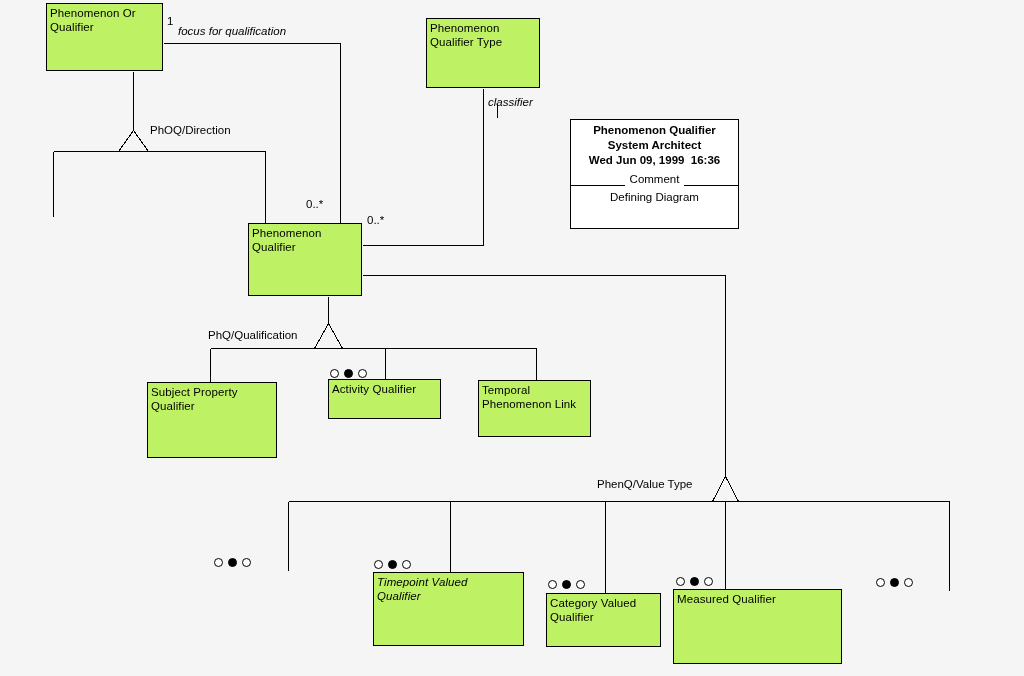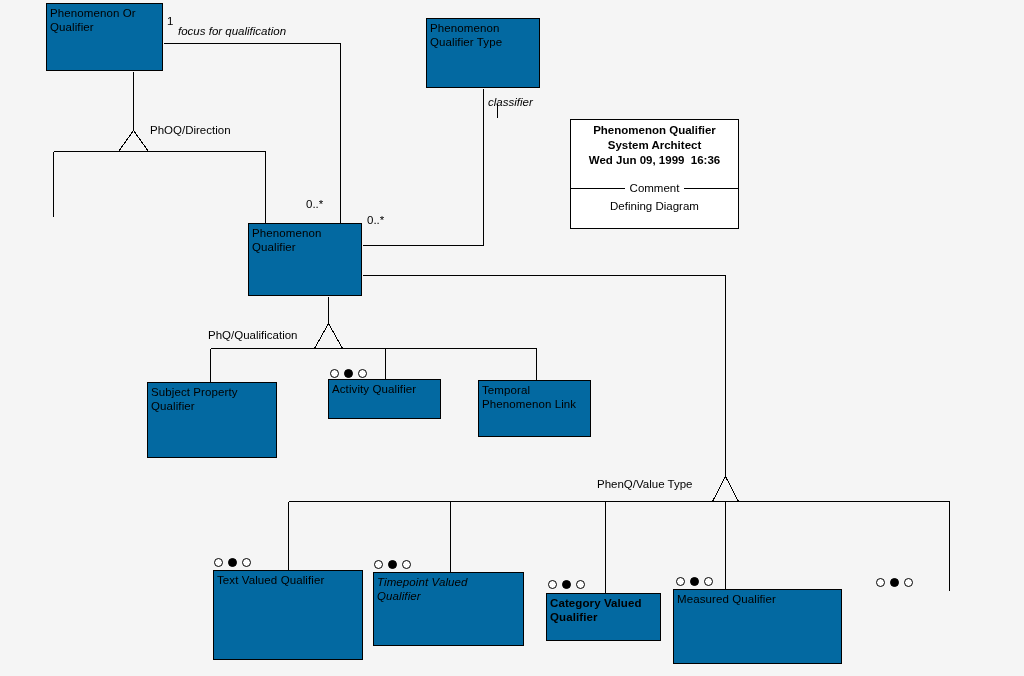--- a/index.html
+++ b/index.html
@@ -7,21 +7,21 @@
     width:1024px;height:676px;
     background:#f5f5f5;
     font-family:"Liberation Sans","DejaVu Sans",sans-serif;
     color:#000;
     overflow:hidden;
   }
   #canvas{position:relative;width:1024px;height:676px;}
   #connector-layer{position:absolute;left:0;top:0;width:1024px;height:676px;}
   .node{
     position:absolute;
-    background:#0369a1;
+    background:#bef264;
     border:1px solid #000;
     box-sizing:border-box;
     font-size:11.5px;
     line-height:14px;
   }
   .node-label{
     display:block;
     padding:2px 3px;
     white-space:pre-line;
     letter-spacing:0.1px;
@@ -55,22 +55,22 @@
     background:#ffffff;
     border:1px solid #000;
     box-sizing:border-box;
     text-align:center;
     font-size:11.5px;
   }
   .comment-title-block{padding-top:3px;font-weight:bold;line-height:15px;}
   .comment-line{white-space:pre;}
   .comment-separator{
     display:flex;
-    align-items:center;
-    margin-top:14px;
+    align-items:flex-end;
+    margin-top:5px;
     line-height:13px;
   }
   .comment-separator .rule{
     flex:1;height:0;
     border-top:1px solid #000;
   }
   .comment-separator .sep-label{padding:0 5px;}
   .comment-body{margin-top:4px;line-height:14px;}
 </style>
 </head>
@@ -143,40 +143,37 @@
   <div class="node" style="left:478px;top:380px;width:113px;height:57px;">
     <span class="node-label">Temporal
 Phenomenon Link</span>
   </div>
 
   <div class="markers" style="left:214px;top:558px;">
     <span class="dot"></span>
     <span class="dot filled"></span>
     <span class="dot"></span>
   </div>
-  <div class="node" style="left:213px;top:570px;width:150px;height:90px;">
-    <span class="node-label">Text Valued Qualifier</span>
-  </div>
 
   <div class="markers" style="left:374px;top:560px;">
     <span class="dot"></span>
     <span class="dot filled"></span>
     <span class="dot"></span>
   </div>
   <div class="node" style="left:373px;top:572px;width:151px;height:74px;font-style:italic;">
     <span class="node-label">Timepoint Valued
 Qualifier</span>
   </div>
 
   <div class="markers" style="left:548px;top:580px;">
     <span class="dot"></span>
     <span class="dot filled"></span>
     <span class="dot"></span>
   </div>
-  <div class="node" style="left:546px;top:593px;width:115px;height:48px;font-weight:bold;">
+  <div class="node" style="left:546px;top:593px;width:115px;height:54px;">
     <span class="node-label">Category Valued
 Qualifier</span>
   </div>
 
   <div class="markers" style="left:676px;top:577px;">
     <span class="dot"></span>
     <span class="dot filled"></span>
     <span class="dot"></span>
   </div>
   <div class="node" style="left:673px;top:589px;width:169px;height:75px;">

